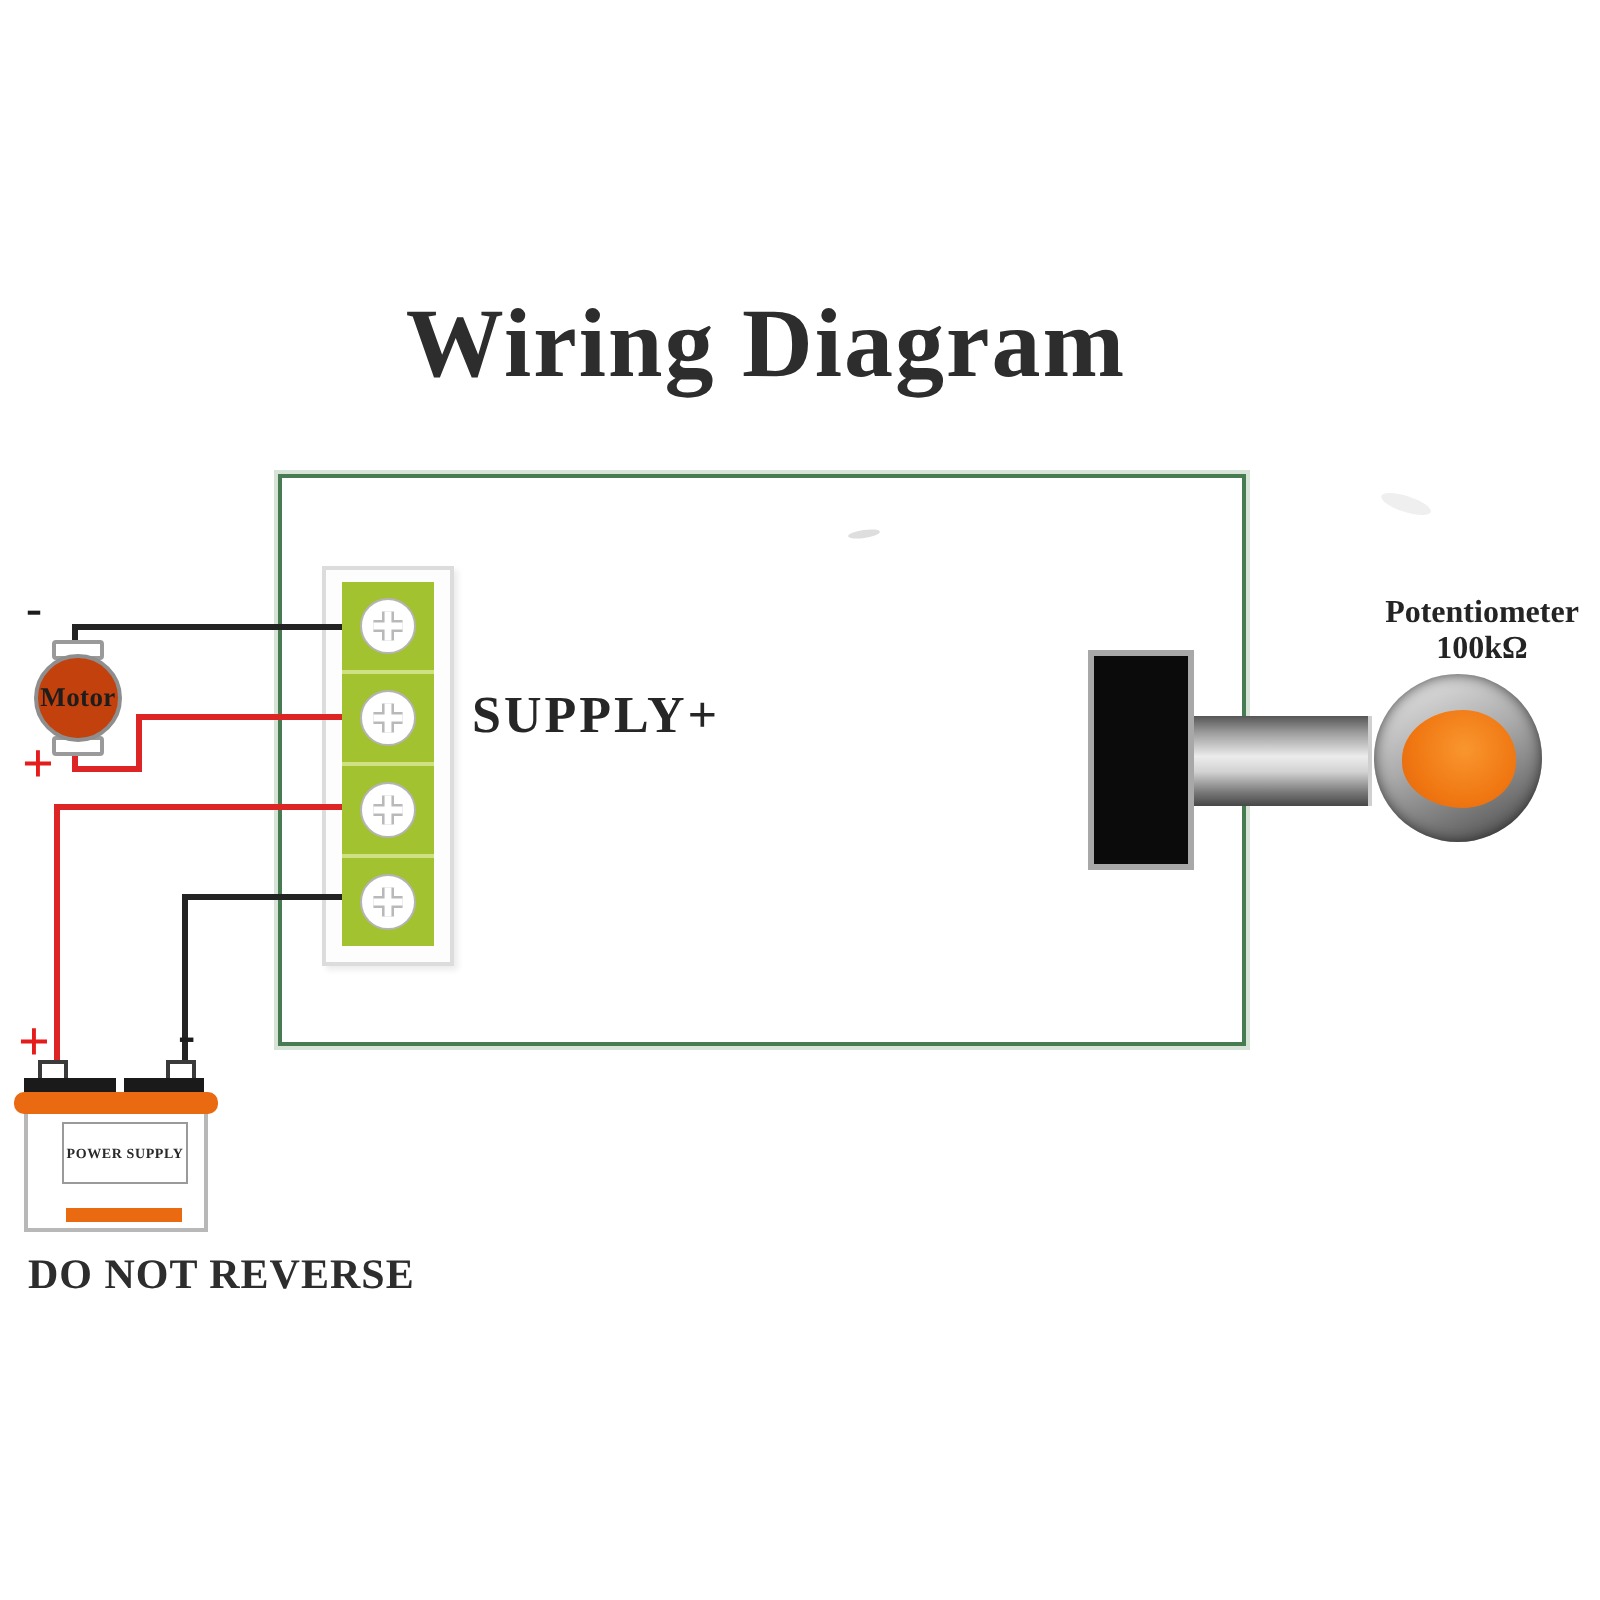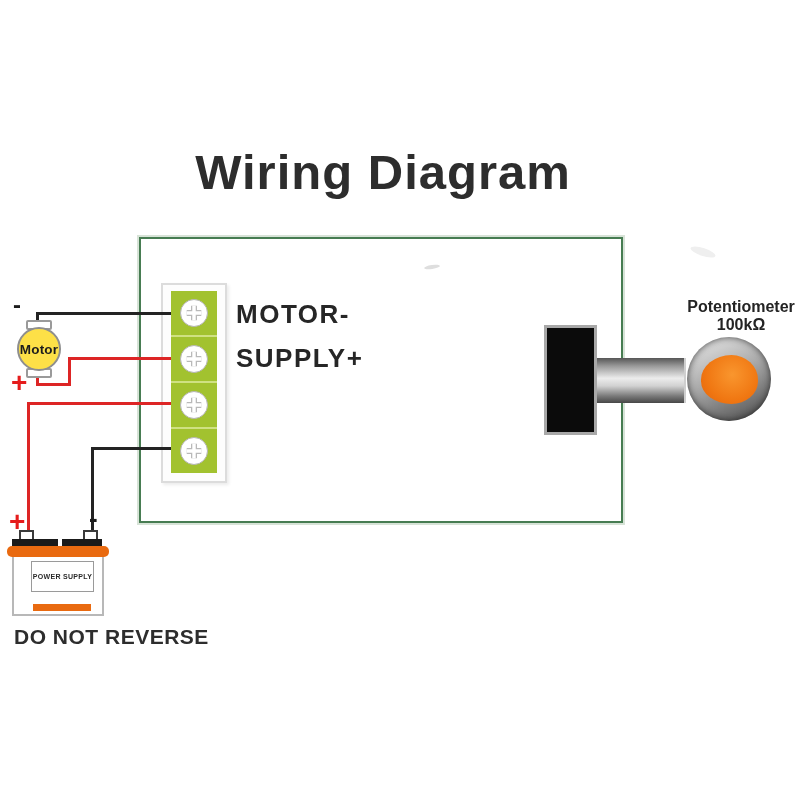--- a/index.html
+++ b/index.html
@@ -1,17 +1,17 @@
 <!DOCTYPE html>
 <html style="--wire-red: #dd2525; --wire-black: #232323; --board-green: #477c52; --terminal-green: #a2c22f; --terminal-divider: #cfe182; --battery-orange: #e96a10; --knob-orange: #f0760f; --text-dark: #2d2d2d; --sign-red: #e51c1c;"><head>
 <meta charset="utf-8">
 <style>
   html,body{margin:0;padding:0;background:#fff;}
   .page{position:relative;width:800px;height:800px;background:#ffffff;overflow:hidden;
-        font-family:Liberation Sans, sans-serif;}
+        font-family:Liberation Serif, serif;}
 
   
   .title{position:absolute;left:383px;top:146px;transform:translateX(-50%);
          margin:0;font-size:49px;line-height:52px;font-weight:800;letter-spacing:1px;
          color:var(--text-dark);white-space:nowrap;}
 
   
   .board{position:absolute;left:139px;top:237px;width:484px;height:286px;
          background:#fff;border:2px solid var(--board-green);
          box-shadow:0 0 0 2px rgba(140,175,140,.35);z-index:0;box-sizing:border-box;}
@@ -35,21 +35,21 @@
   .w-pn-v{left:91px;top:447px;width:3px;height:85px;}
 
   
   .motor-minus{position:absolute;left:13px;top:294px;font-size:24px;font-weight:800;color:#1c1c1c;z-index:3;line-height:22px;}
   .motor-plus{position:absolute;left:11px;top:370px;font-size:28px;font-weight:800;color:var(--sign-red);z-index:3;line-height:26px;}
   .motor-cap{position:absolute;width:26px;height:10px;background:#fff;border:2px solid #9a9a9a;
              box-sizing:border-box;z-index:3;border-radius:2px;}
   .cap-top{left:26px;top:320px;}
   .cap-bot{left:26px;top:368px;}
   .motor-body{position:absolute;left:17px;top:327px;width:44px;height:44px;border-radius:50%;
-              background:#fde047;border:2px solid #8e8e8e;box-sizing:border-box;z-index:3;
+              background:#c2410c;border:2px solid #8e8e8e;box-sizing:border-box;z-index:3;
               display:flex;align-items:center;justify-content:center;}
   .motor-body span{font-size:13.5px;font-weight:800;color:#1d1d1d;letter-spacing:.2px;}
 
   
   .tb-outer{position:absolute;left:161px;top:283px;width:66px;height:200px;background:#fdfdfd;
             border:2px solid #dcdcdc;box-sizing:border-box;z-index:1;
             box-shadow:2px 2px 3px rgba(0,0,0,.08);}
   .tb-green{position:absolute;left:171px;top:291px;width:46px;height:182px;
             background:var(--terminal-green);z-index:3;display:flex;flex-direction:column;}
   .tb-cell{flex:1;display:flex;align-items:center;justify-content:center;}
@@ -158,21 +158,20 @@
     <div class="tb-cell">
       <div class="screw">
         <svg width="24" height="24" viewBox="0 0 28 28">
             <path d="M14 5.5 V22.5 M5.5 14 H22.5" stroke="#b9b9b9" stroke-width="7" fill="none"></path>
             <path d="M14 5.5 V22.5 M5.5 14 H22.5" stroke="#ffffff" stroke-width="4" fill="none"></path>
           </svg>
       </div>
     </div>
   </div>
 
-  <span class="t-label t0">MOTOR-</span>
   <span class="t-label t1">SUPPLY+</span>
 
   <span class="bat-plus">+</span>
   <span class="bat-minus">-</span>
   <div class="bat-post post-l"></div>
   <div class="bat-post post-r"></div>
   <div class="bat-bar bar-l"></div>
   <div class="bat-bar bar-r"></div>
   <div class="bat-band"></div>
   <div class="bat-body">

